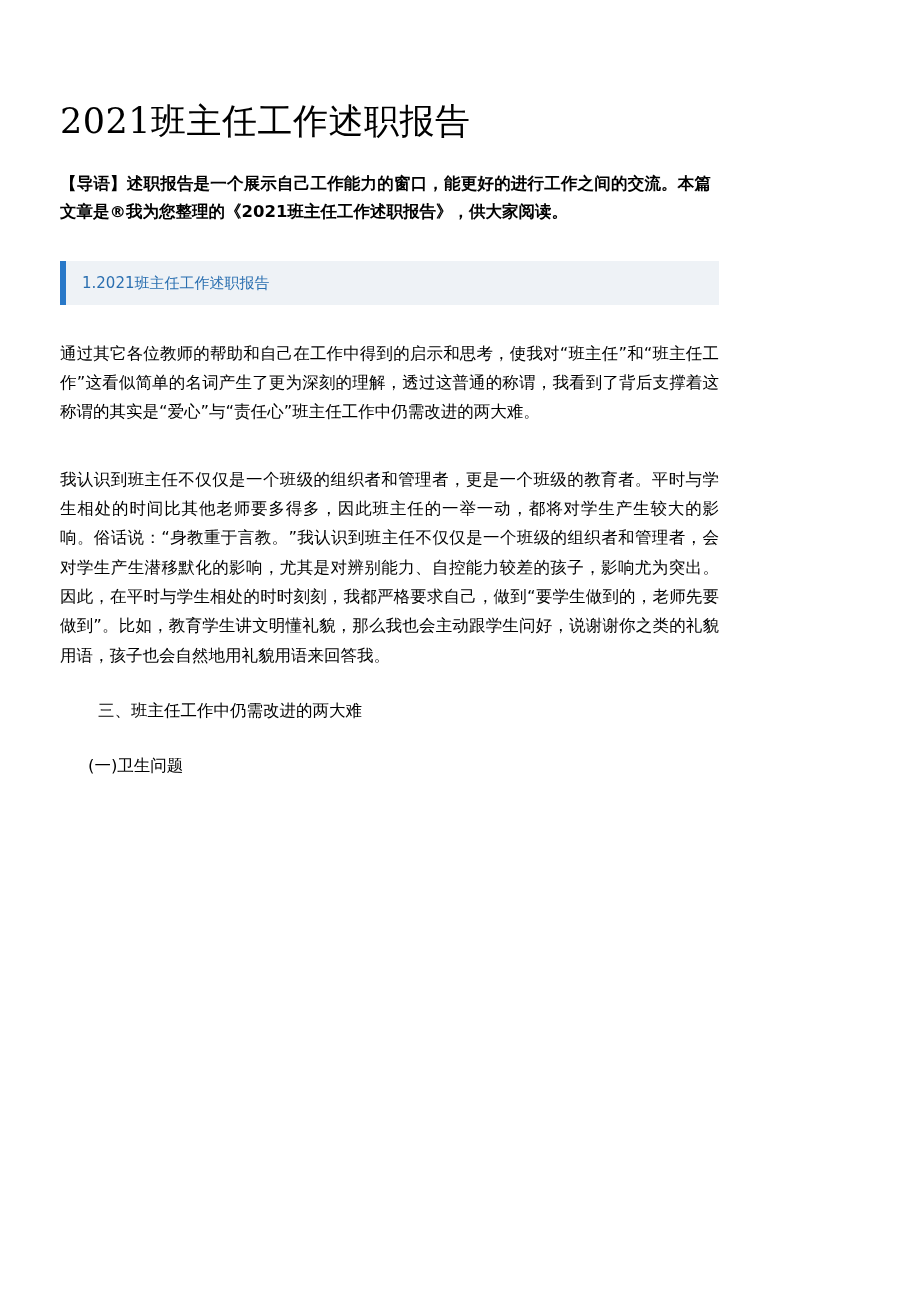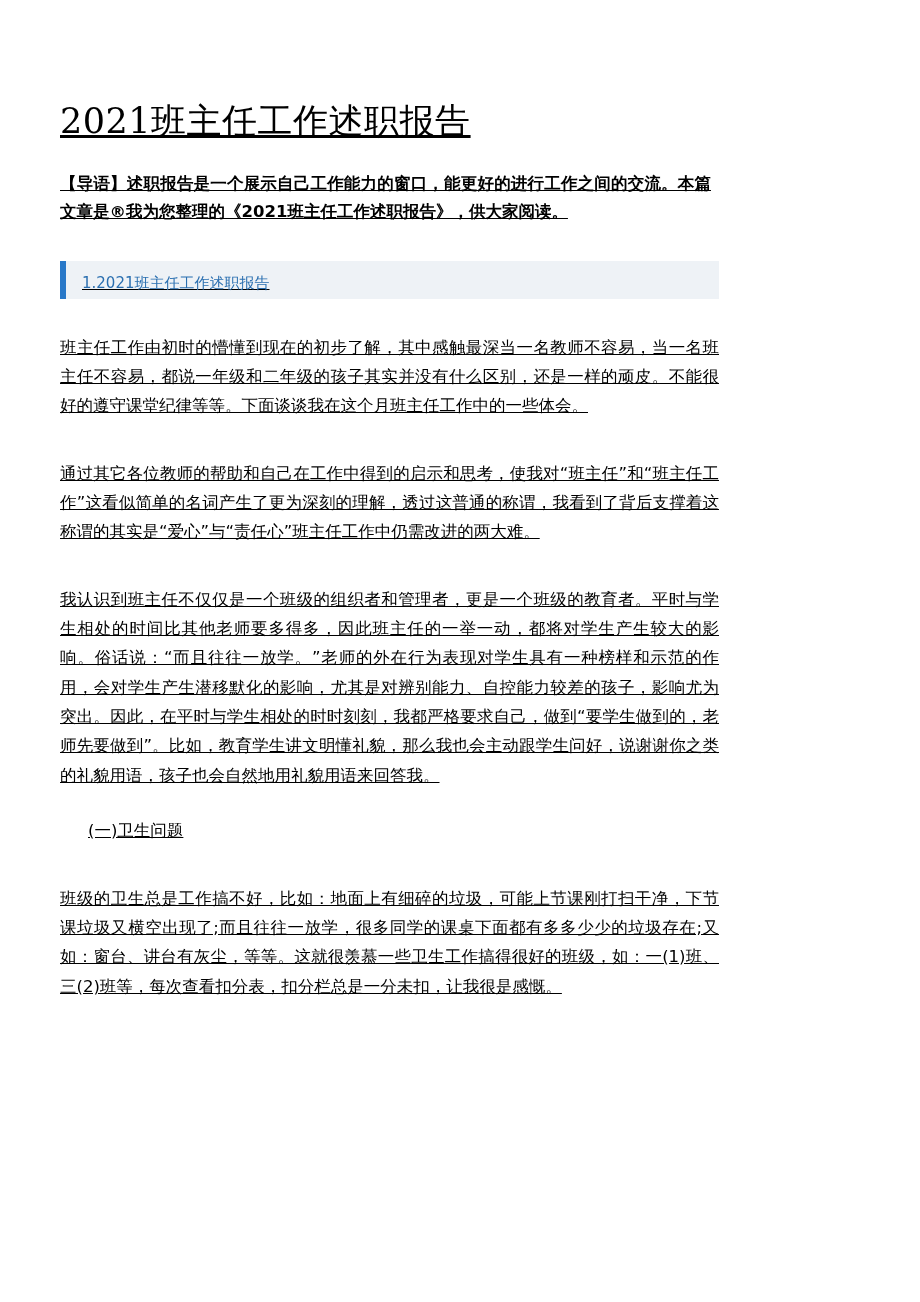--- a/index.html
+++ b/index.html
@@ -12,21 +12,20 @@
     min-height: 1302px;
     font-family: "DejaVu Serif", "Liberation Serif", serif;
     color: #000000;
   }
   .page {
     width: 779px;
     min-height: 1302px;
     box-sizing: border-box;
     padding: 100px 60px 40px 60px;
     position: relative;
-    text-decoration: underline;
   }
   .doc-title {
     font-family: "DejaVu Serif", "Liberation Serif", serif;
     font-size: 35px;
     font-weight: normal;
     line-height: 1.25;
     margin: 0 0 26px 0;
     letter-spacing: 0.5px;
   }
   .lead {
@@ -37,21 +36,21 @@
     font-weight: bold;
     font-family: "DejaVu Sans", "Liberation Sans", sans-serif;
   }
   .section-heading {
     background: #eef2f6;
     border-left: 6px solid #2878c8;
     color: #2a6fb0;
     font-family: "DejaVu Sans", "Liberation Sans", sans-serif;
     font-size: 15px;
     line-height: 1.2;
-    padding: 13px 0 7px 16px;
+    padding: 13px 0 13px 16px;
     margin: 0 0 34px 0;
   }
   p.body-text {
     font-size: 16.5px;
     line-height: 1.78;
     margin: 0 0 26px 0;
     text-align: justify;
     font-family: "DejaVu Sans", "Liberation Sans", sans-serif;
   }
   p.sub-heading {
@@ -73,26 +72,25 @@
 <body>
 
 <div class="page">
 
   <h1 class="doc-title">2021班主任工作述职报告</h1>
 
   <p class="lead">【导语】述职报告是一个展示自己工作能力的窗口，能更好的进行工作之间的交流。本篇文章是®我为您整理的《2021班主任工作述职报告》，供大家阅读。</p>
 
   <div class="section-heading">1.2021班主任工作述职报告</div>
 
-  <p class="body-text gap-big">班主任工作由初时的懵懂到现在的初步了解，其中感触最深当一名教师不容易，当一名班主任不容易，都说一年级和二年级的孩子其实并没有什么区别，还是一样的顽皮。不能很好的遵守课堂纪律等等。下面谈谈我在这个月班主任工作中的一些体会。</p>
 
 
   <p class="body-text gap-big">通过其它各位教师的帮助和自己在工作中得到的启示和思考，使我对“班主任”和“班主任工作”这看似简单的名词产生了更为深刻的理解，透过这普通的称谓，我看到了背后支撑着这称谓的其实是“爱心”与“责任心”班主任工作中仍需改进的两大难。</p>
 
 
-  <p class="body-text">我认识到班主任不仅仅是一个班级的组织者和管理者，更是一个班级的教育者。平时与学生相处的时间比其他老师要多得多，因此班主任的一举一动，都将对学生产生较大的影响。俗话说：“而且往往一放学。”老师的外在行为表现对学生具有一种榜样和示范的作用，会对学生产生潜移默化的影响，尤其是对辨别能力、自控能力较差的孩子，影响尤为突出。因此，在平时与学生相处的时时刻刻，我都严格要求自己，做到“要学生做到的，老师先要做到”。比如，教育学生讲文明懂礼貌，那么我也会主动跟学生问好，说谢谢你之类的礼貌用语，孩子也会自然地用礼貌用语来回答我。</p>
+  <p class="body-text">我认识到班主任不仅仅是一个班级的组织者和管理者，更是一个班级的教育者。平时与学生相处的时间比其他老师要多得多，因此班主任的一举一动，都将对学生产生较大的影响。俗话说：“身教重于言教。”我认识到班主任不仅仅是一个班级的组织者和管理者，会对学生产生潜移默化的影响，尤其是对辨别能力、自控能力较差的孩子，影响尤为突出。因此，在平时与学生相处的时时刻刻，我都严格要求自己，做到“要学生做到的，老师先要做到”。比如，教育学生讲文明懂礼貌，那么我也会主动跟学生问好，说谢谢你之类的礼貌用语，孩子也会自然地用礼貌用语来回答我。</p>
 
+  <p class="sub-heading">三、班主任工作中仍需改进的两大难</p>
 
   <p class="sub-heading sub-heading-narrow gap-big">(一)卫生问题</p>
 
-  <p class="body-text">班级的卫生总是工作搞不好，比如：地面上有细碎的垃圾，可能上节课刚打扫干净，下节课垃圾又横空出现了;而且往往一放学，很多同学的课桌下面都有多多少少的垃圾存在;又如：窗台、讲台有灰尘，等等。这就很羡慕一些卫生工作搞得很好的班级，如：一(1)班、三(2)班等，每次查看扣分表，扣分栏总是一分未扣，让我很是感慨。</p>
 
 </div>
 
 </body></html>

